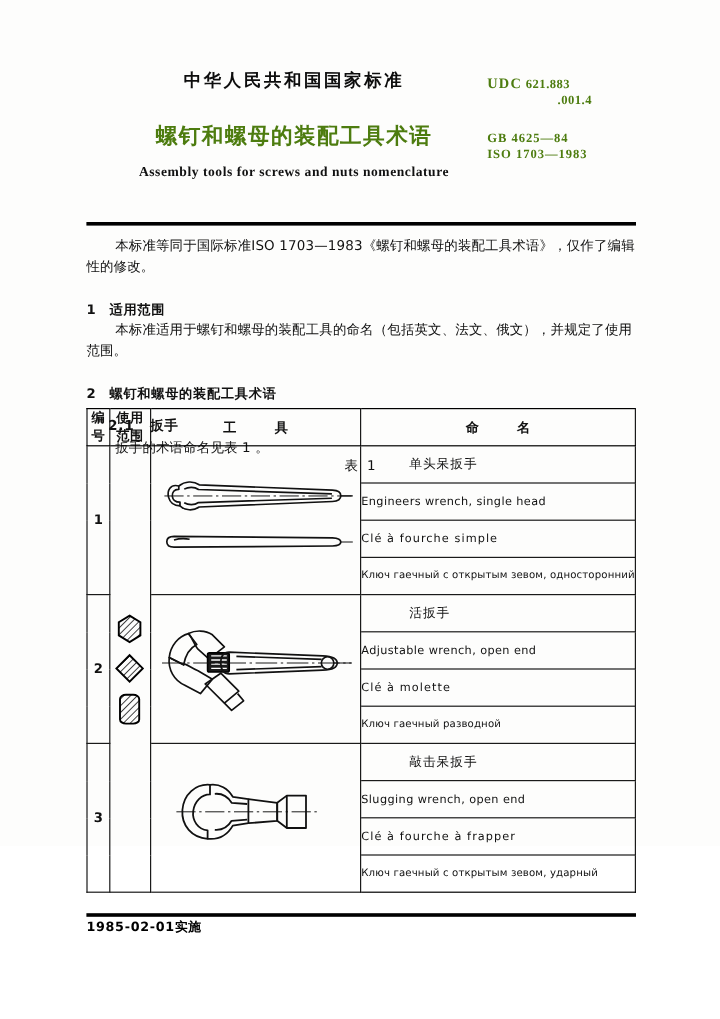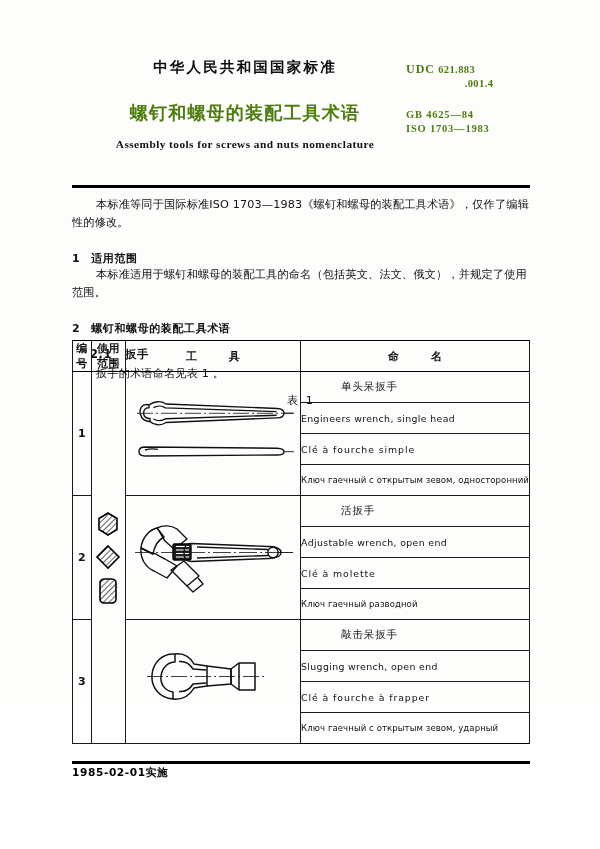--- a/index.html
+++ b/index.html
@@ -131,21 +131,20 @@
   .subsec-head .num { margin-right: 13px; }
   .sub-para {
     font-size: 11.2px;
     margin-top: 4px;
     margin-left: 24px;
     letter-spacing: 0.15px;
   }
   .table-caption {
     font-size: 11.2px;
     text-align: center;
-    margin-top: 12px;
     letter-spacing: 2px;
   }
 
   
   .tbl {
     position: absolute;
     left: 72px; top: 340px;
     width: 458px;
     border-collapse: collapse;
     font-family: "DejaVu Sans", sans-serif;

